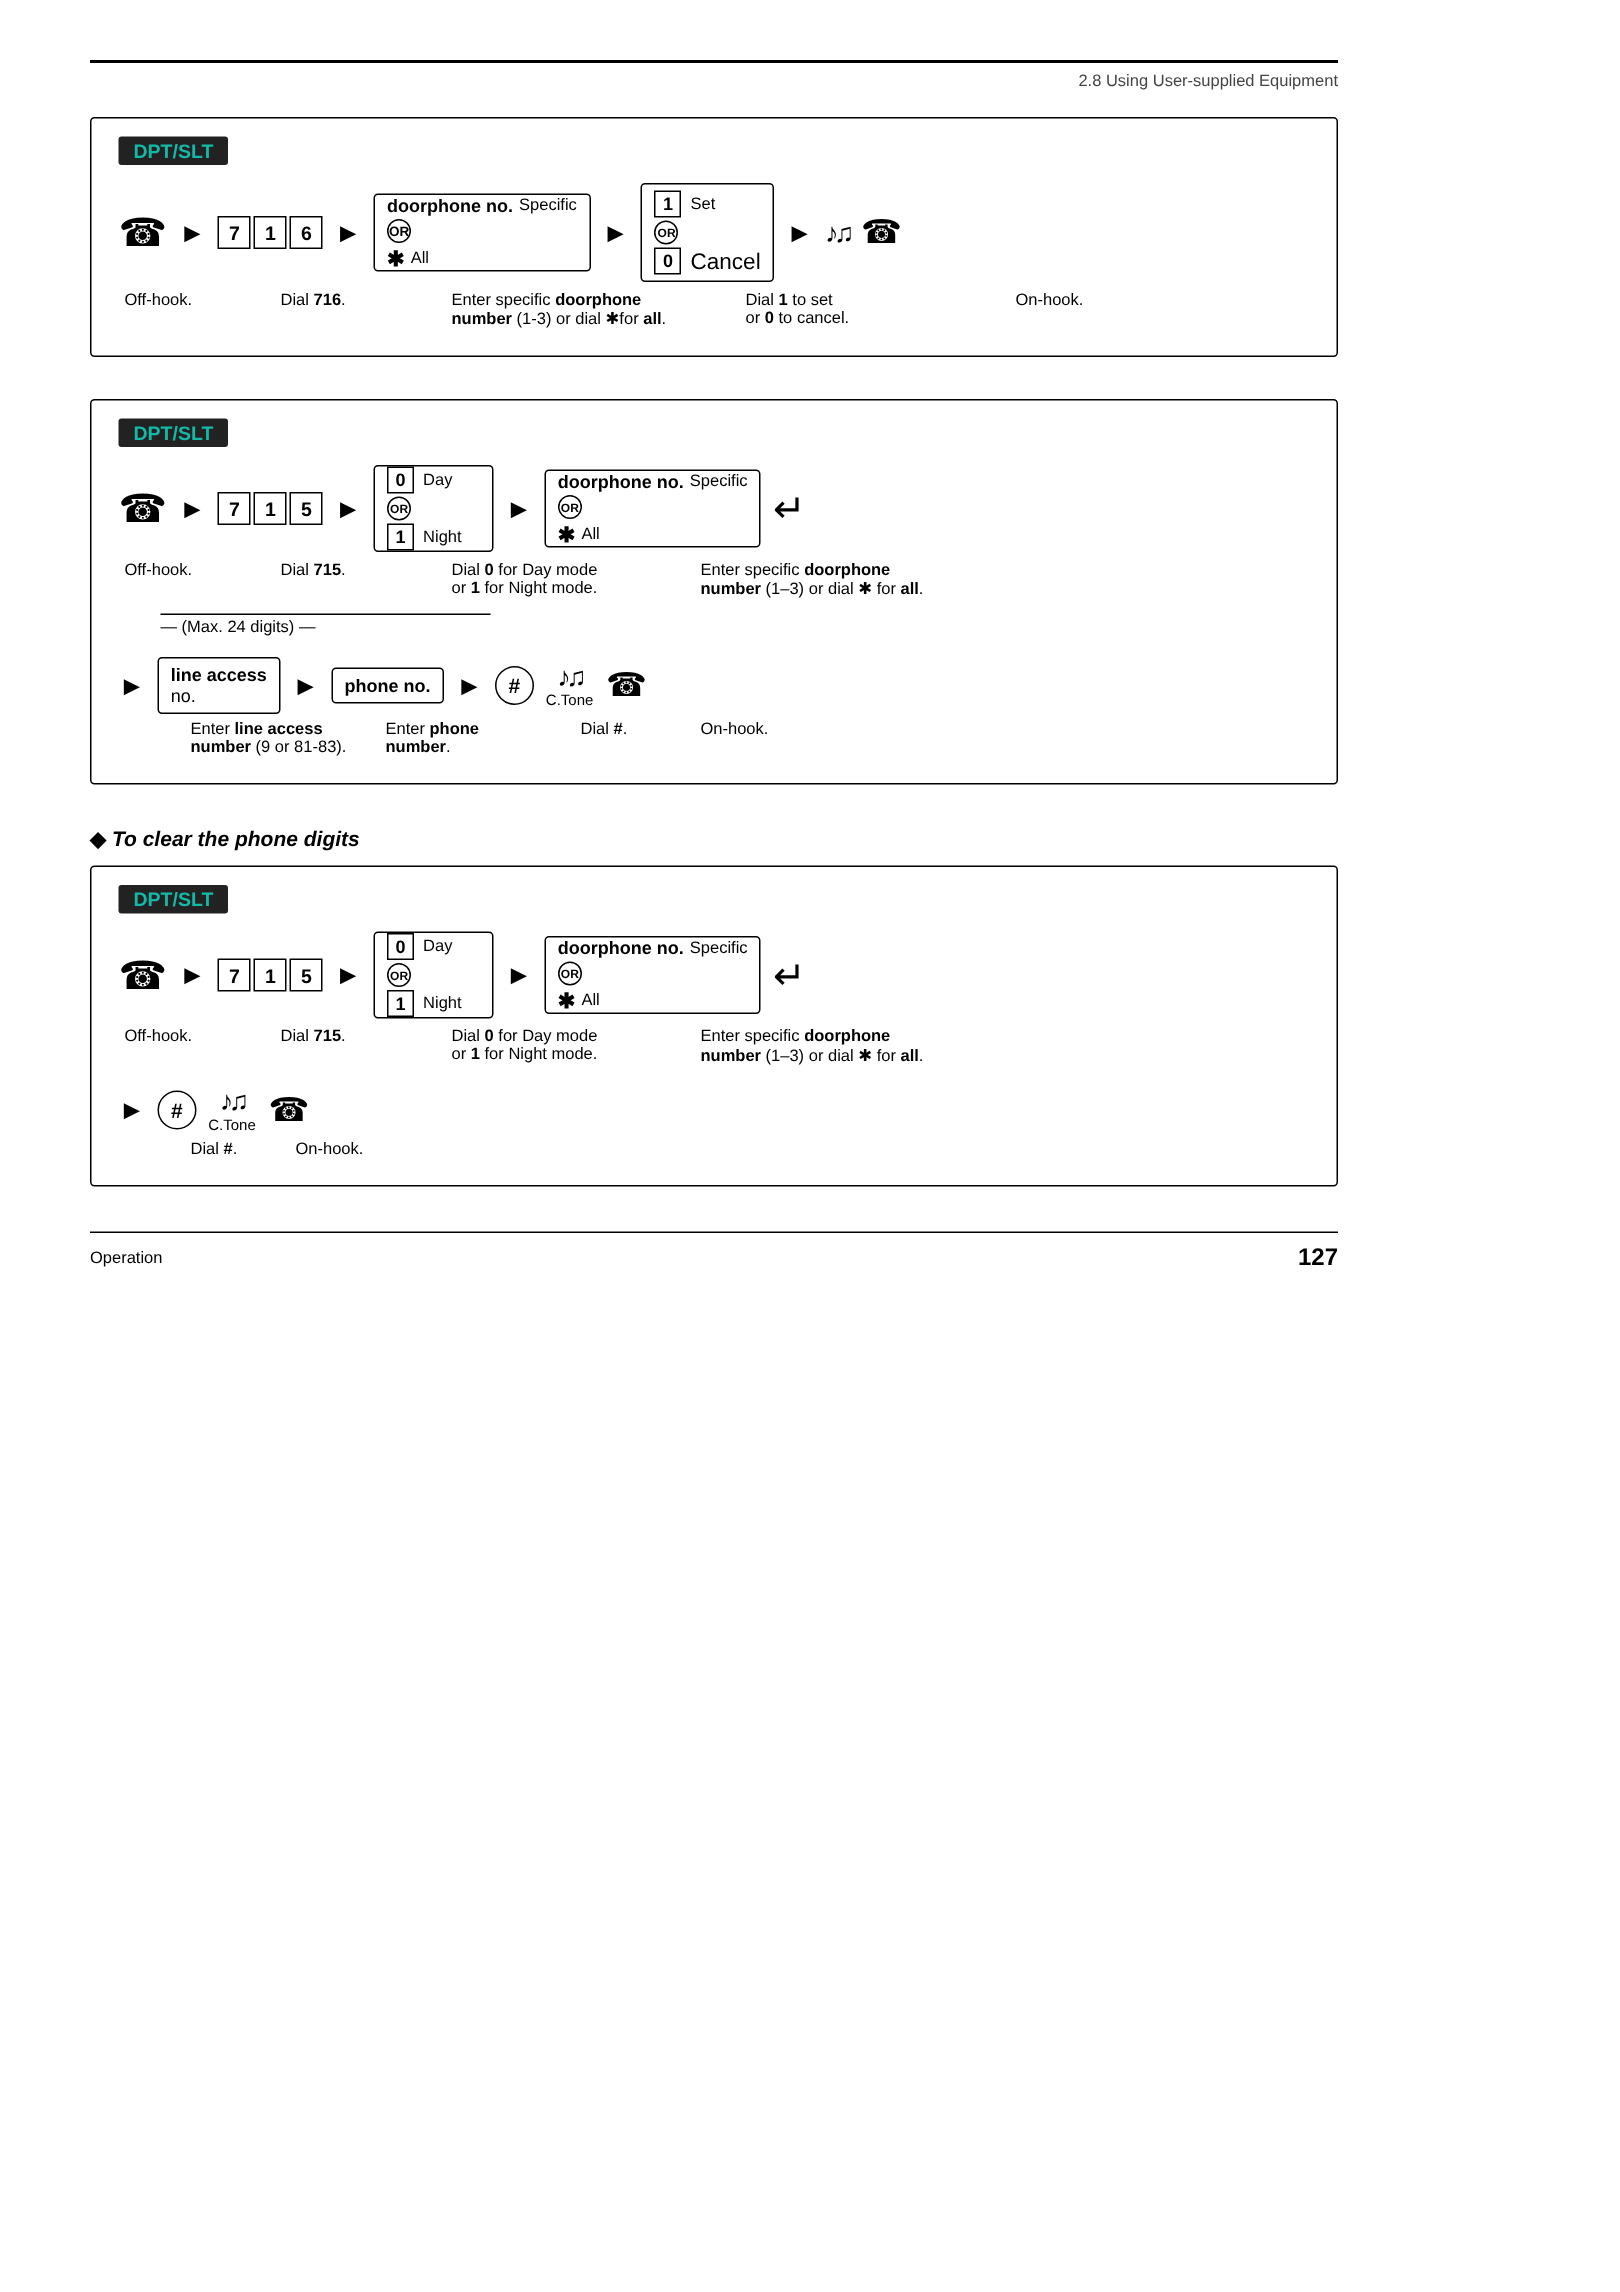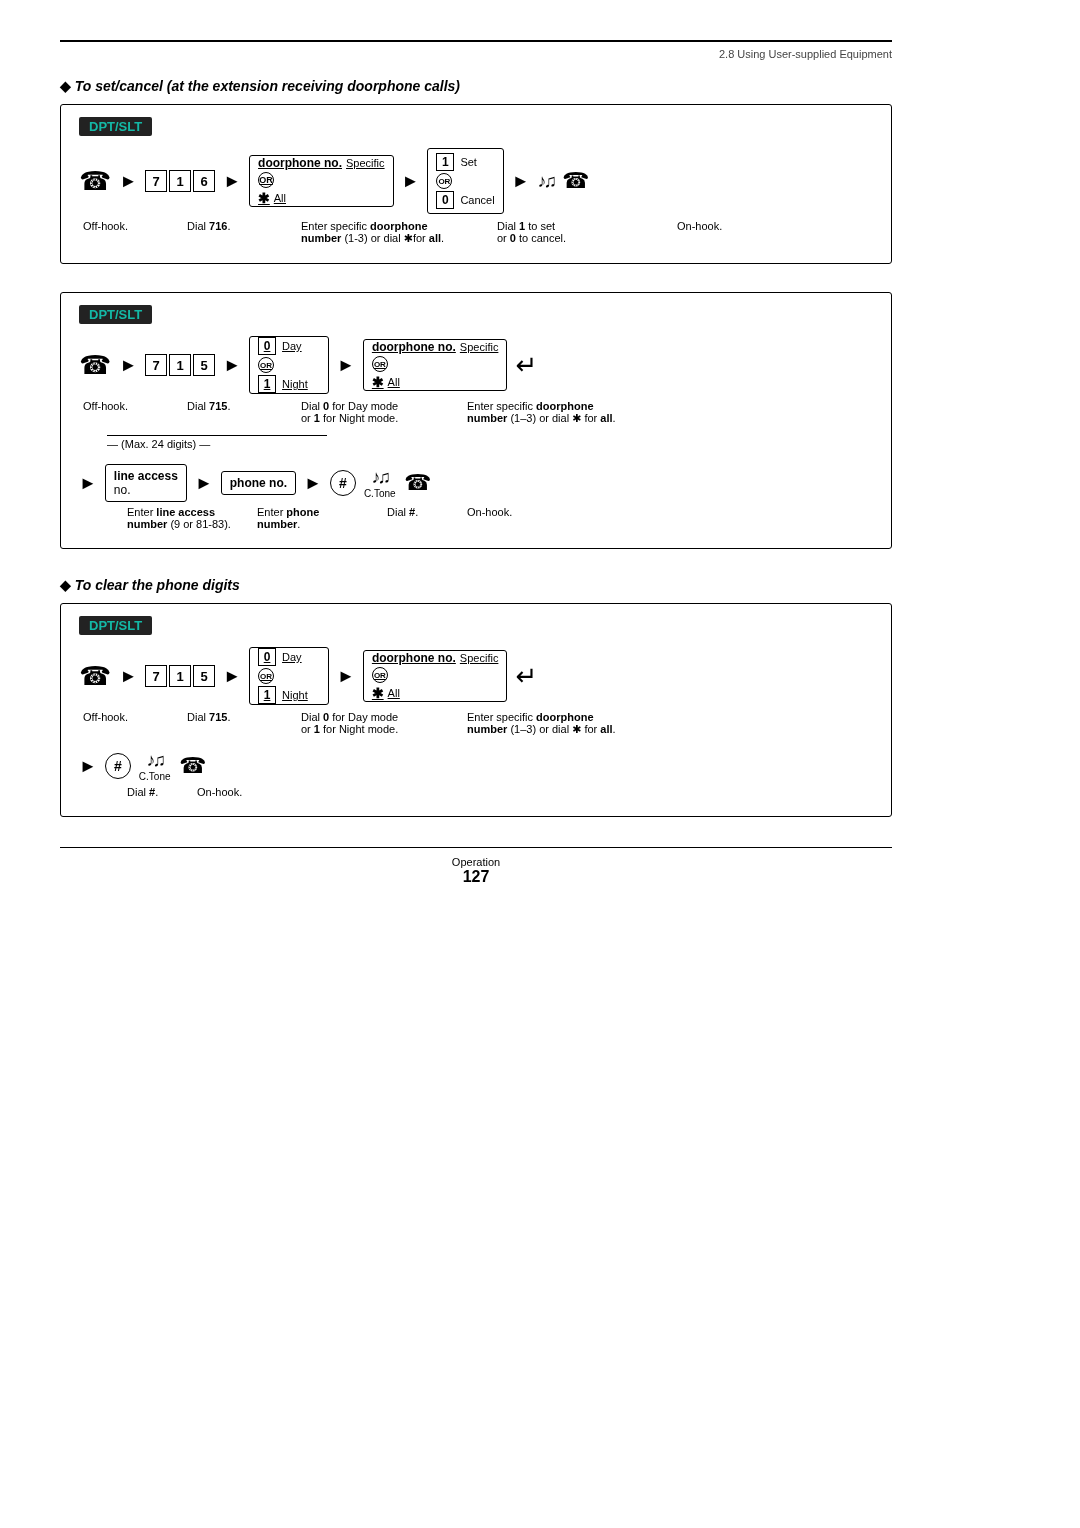--- a/index.html
+++ b/index.html
@@ -104,21 +104,20 @@
       background: #fff;
     }
     .option-box {
       border: 1.5px solid #000;
       border-radius: 3px;
       padding: 0 8px;
       font-size: 12px;
       background: #fff;
       min-width: 80px;
       flex-shrink: 0;
-      text-decoration: underline;
     }
     .or-circle {
       border: 1px solid #000;
       border-radius: 50%;
       width: 16px;
       height: 16px;
       display: flex;
       align-items: center;
       justify-content: center;
       font-size: 9px;
@@ -171,21 +170,20 @@
       color: #000;
       flex-shrink: 0;
     }
     .page-footer {
       border-top: 1.5px solid #000;
       display: flex;
       justify-content: space-between;
       align-items: center;
       padding-top: 8px;
       margin-top: 30px;
-      flex-direction: column;
     }
     .page-number {
       font-size: 16px;
       font-weight: bold;
     }
     .footer-label {
       font-size: 11px;
     }
   </style>
 </head>
@@ -193,23 +191,20 @@
 
 <div class="page">
 
   <div class="header-line"></div>
   <div class="page-header">
     <span>2.8  Using User-supplied Equipment</span>
   </div>
 
 
 
-  <div class="section-title">
-    <span class="diamond">◆ </span><span>To set/cancel (at the extension receiving doorphone calls)</span>
-  </div>
 
   <div class="dpt-box">
     <div class="dpt-label">DPT/SLT</div>
 
     
     <div class="flow-row">
 
       <span class="phone-icon">☎</span>
       <span class="arrow">►</span>
 
@@ -238,21 +233,21 @@
       <div class="result-box">
         <div style="display:flex;align-items:center;gap:6px;">
           <div style="border:1.5px solid #000;width:18px;height:18px;display:flex;align-items:center;justify-content:center;font-size:12px;font-weight:bold;">1</div>
           <span style="font-size:11px;">Set</span>
         </div>
         <div style="display:flex;align-items:center;gap:4px;margin-top:2px;">
           <div class="or-circle" style="font-size:8px;">OR</div>
         </div>
         <div style="display:flex;align-items:center;gap:6px;margin-top:2px;">
           <div style="border:1.5px solid #000;width:18px;height:18px;display:flex;align-items:center;justify-content:center;font-size:12px;font-weight:bold;">0</div>
-          <span style="font-size:11px;">Cancel</span>
+          <span style="font-size:15px;">Cancel</span>
         </div>
       </div>
       <span class="arrow">►</span>
 
       <div class="ctone-icon">
         <span style="font-size:18px;letter-spacing:-3px;">♪♫</span>
       </div>
 
       <span style="font-size:22px;transform:scaleX(-1);display:inline-block;">☎</span>
     </div>

